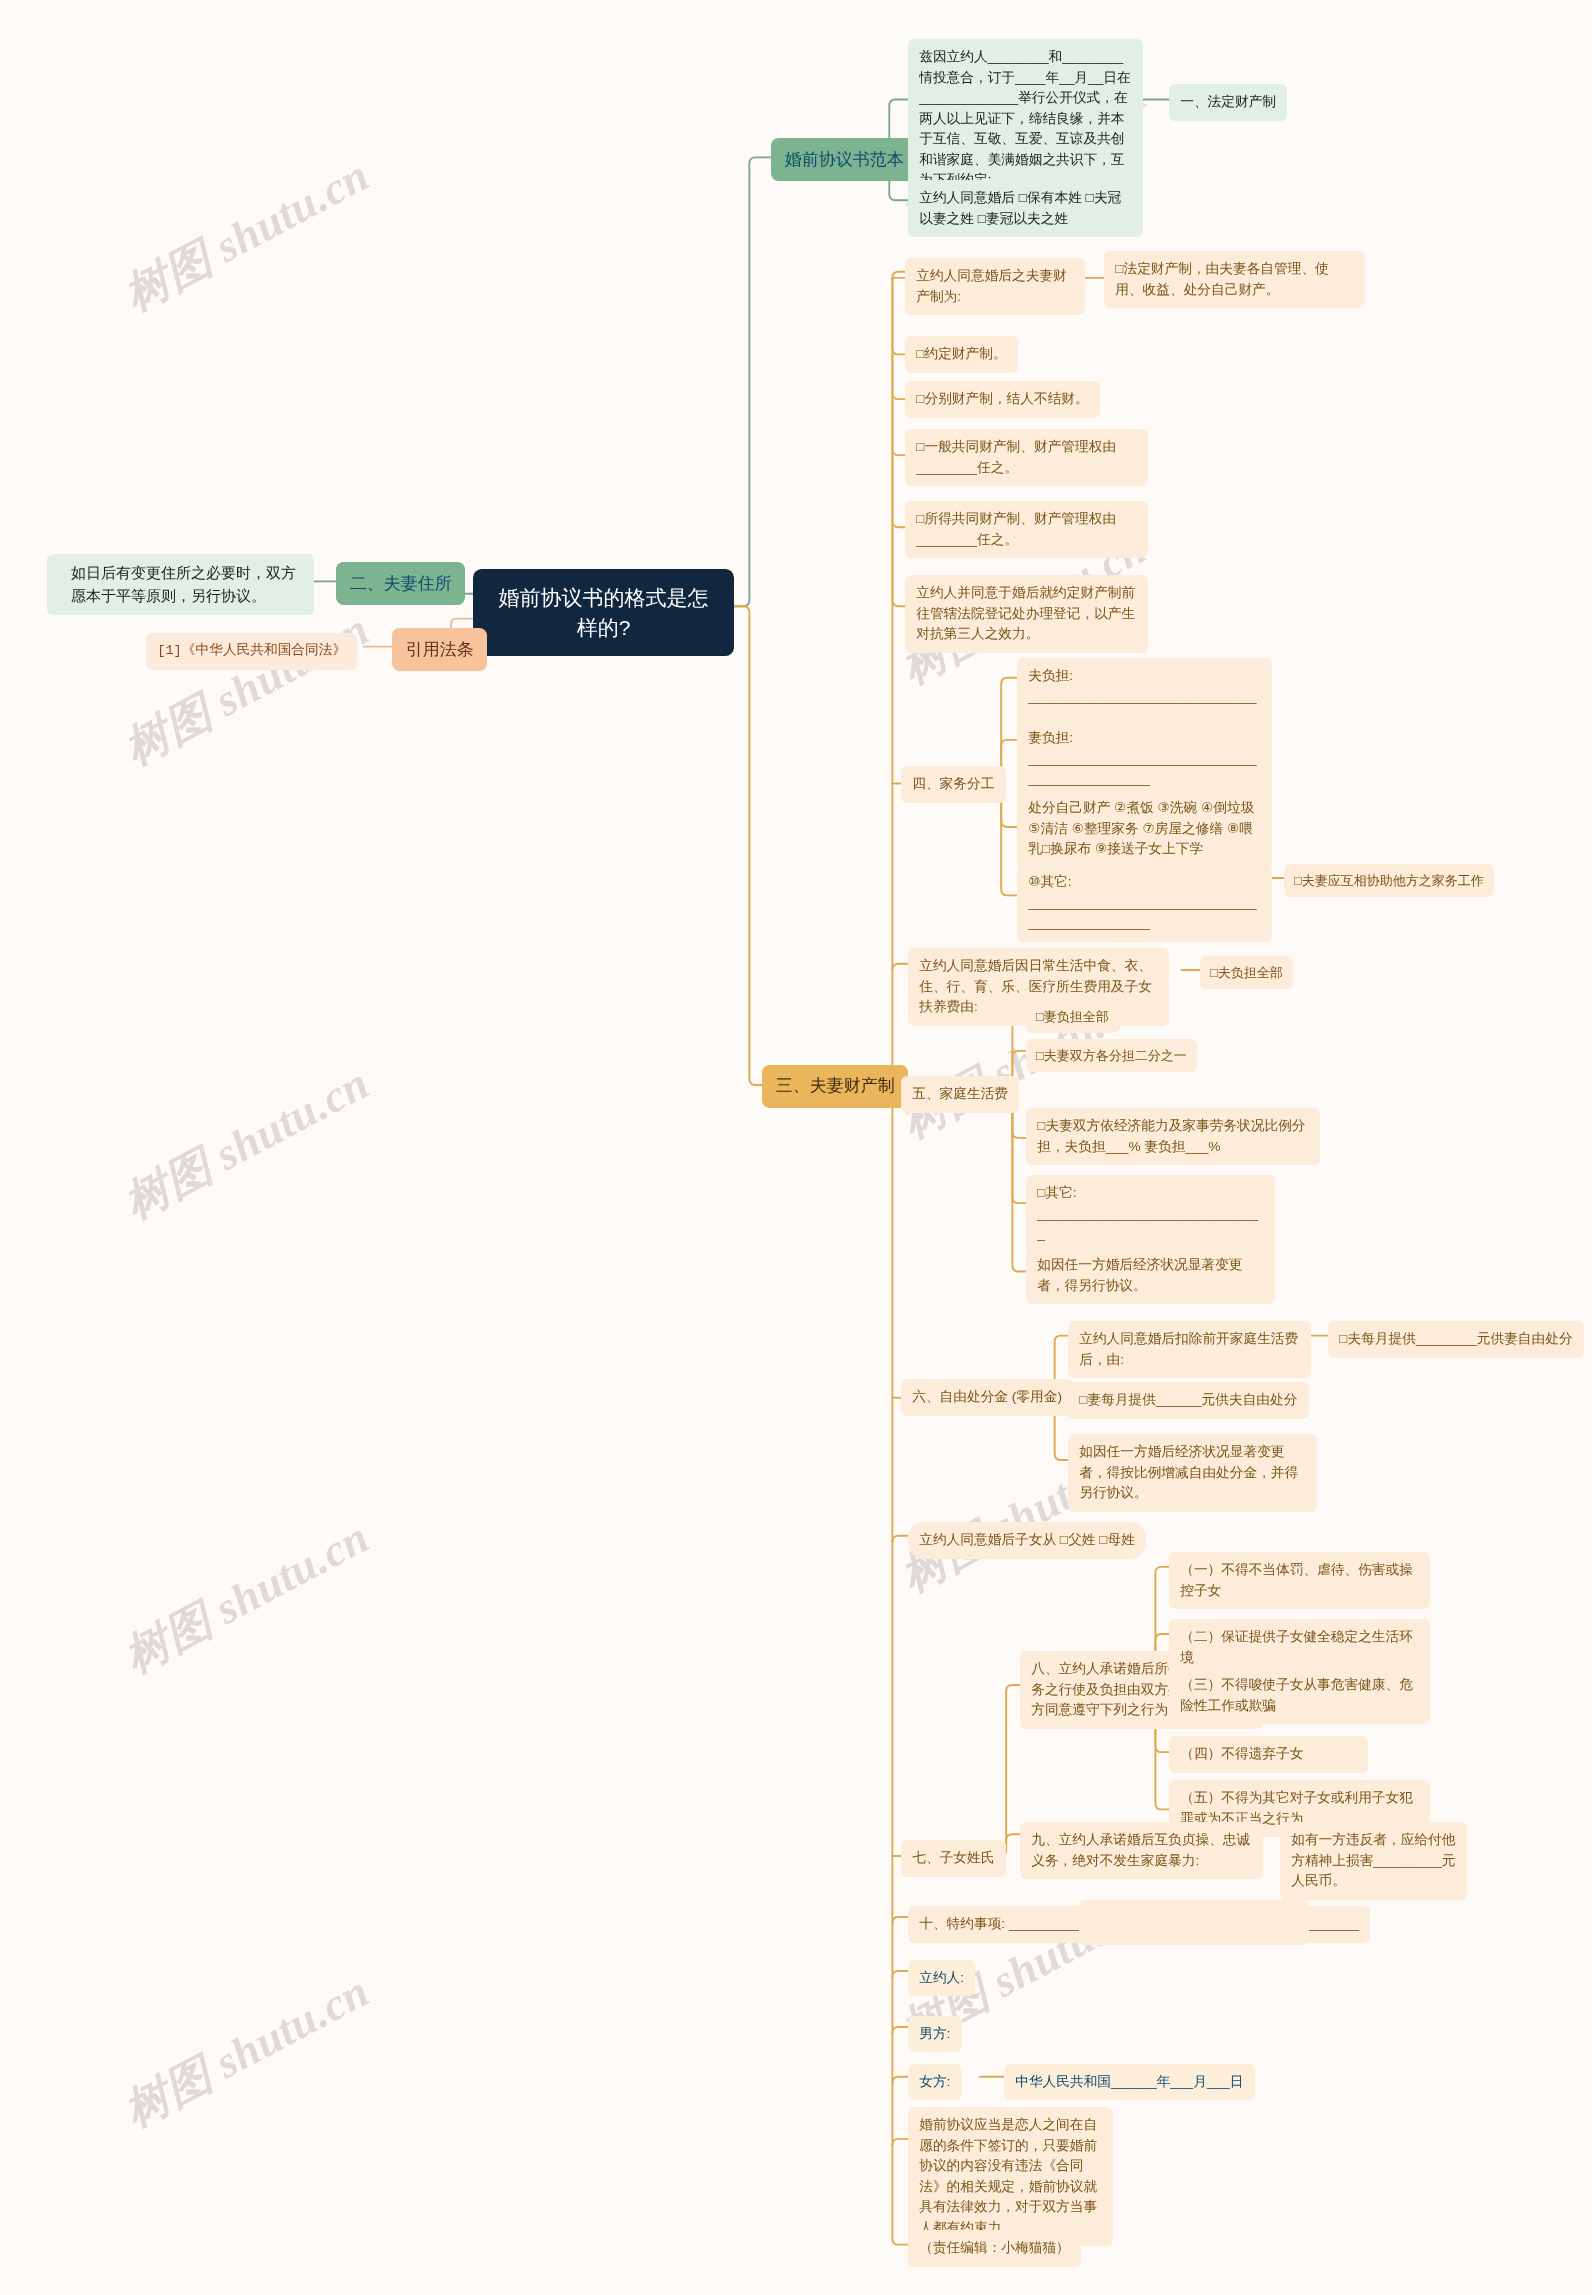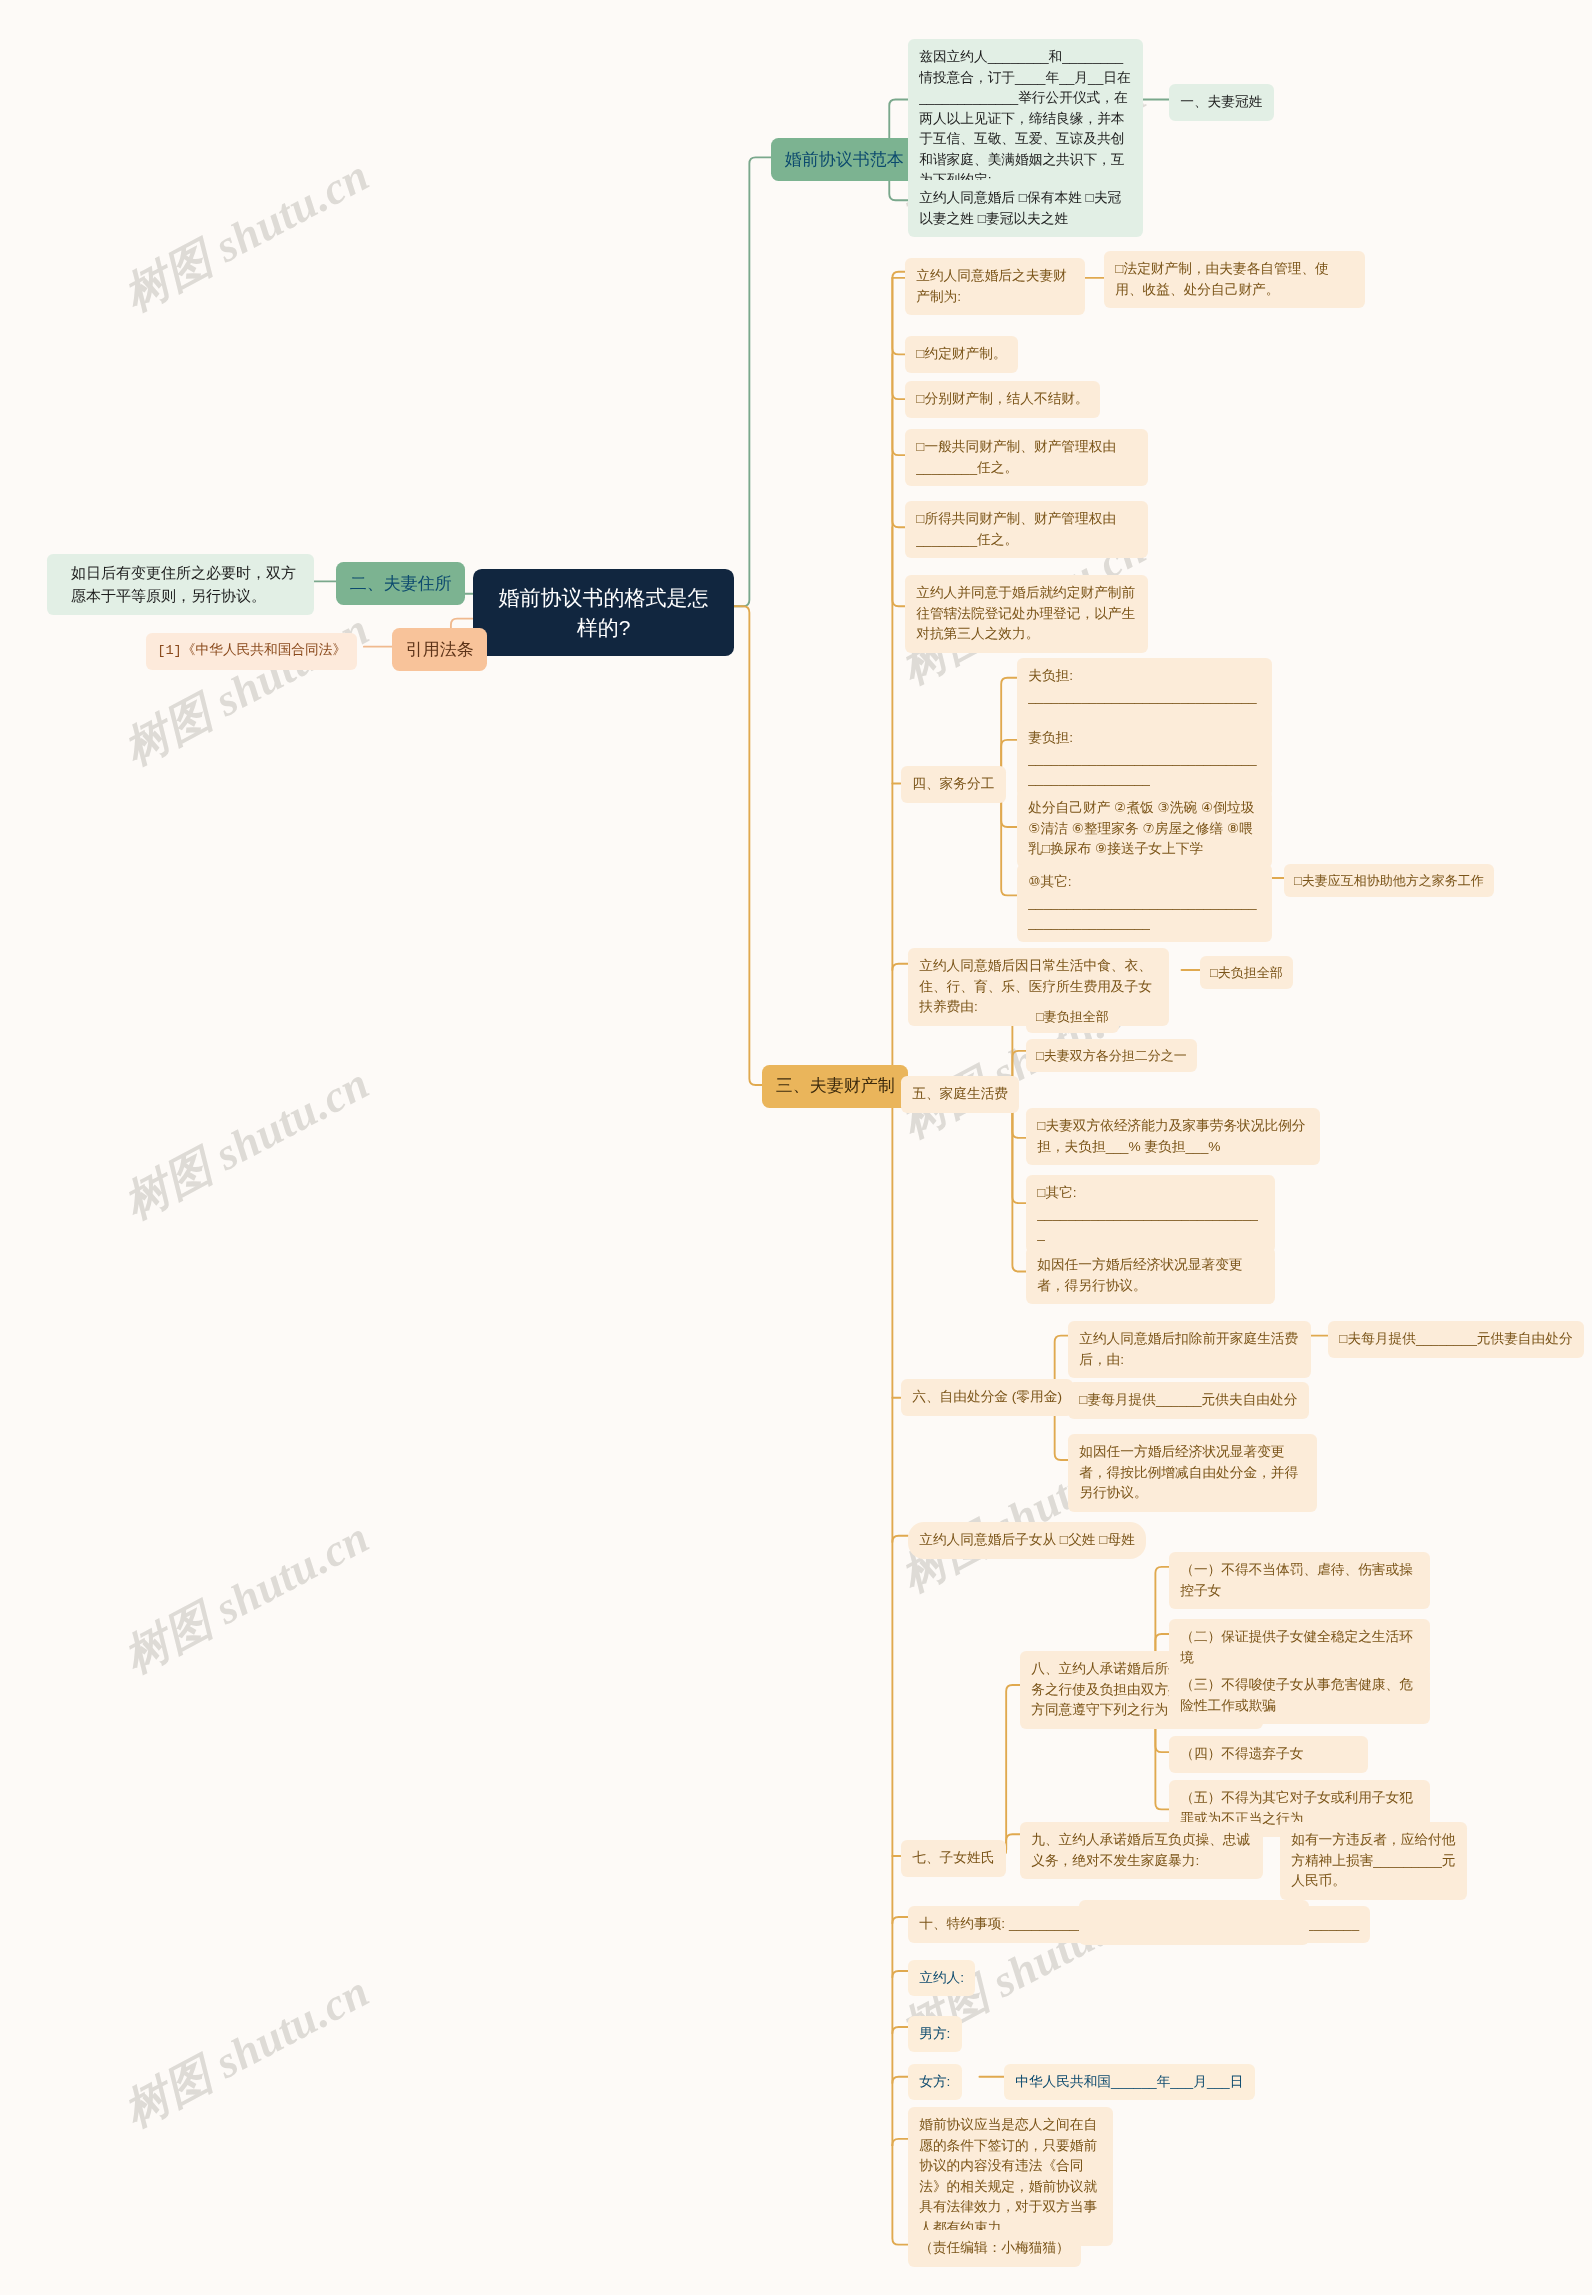--- a/index.html
+++ b/index.html
@@ -227,21 +227,21 @@
   <div class="node n-br-green" style="left:336px; top:562px;">二、夫妻住所</div>
   <div class="node n-leaf-green-dark" style="left:47px; top:554px; width:267px;padding-left:24px;">如日后有变更住所之必要时，双方愿本于平等原则，另行协议。</div>
 
   <div class="node n-br-peach" style="left:392px; top:628px;">引用法条</div>
   <div class="node n-leaf-peach" style="left:146px; top:633px;font-family:Liberation Mono, monospace;">[1]《中华人民共和国合同法》</div>
 
   <div class="node n-br-green" style="left:771px; top:138px;">婚前协议书范本</div>
 
   <div class="node n-leaf-green" style="left:908px; top:39px; width:235px;">兹因立约人________和________情投意合，订于____年__月__日在 _____________举行公开仪式，在两人以上见证下，缔结良缘，并本于互信、互敬、互爱、互谅及共创和谐家庭、美满婚姻之共识下，互为下列约定:</div>
 
-  <div class="node n-leaf-green" style="left:1169px; top:84px;">一、夫妻冠姓</div>
+  <div class="node n-leaf-green" style="left:1169px; top:84px;">一、法定财产制</div>
 
   <div class="node n-leaf-green" style="left:908px; top:180px; width:235px;">立约人同意婚后 □保有本姓 □夫冠以妻之姓 □妻冠以夫之姓</div>
 
   <div class="node n-br-orange" style="left:762px; top:1065px;font-family:Liberation Mono, monospace;">三、夫妻财产制</div>
 
   <div class="node n-leaf-tan" style="left:905px; top:258px; width:180px;">立约人同意婚后之夫妻财产制为:</div>
   <div class="node n-leaf-tan" style="left:1104px; top:251px; width:261px;">□法定财产制，由夫妻各自管理、使用、收益、处分自己财产。</div>
 
   <div class="node n-leaf-tan" style="left:905px; top:336px;">□约定财产制。</div>
   <div class="node n-leaf-tan" style="left:905px; top:381px;">□分别财产制，结人不结财。</div>

